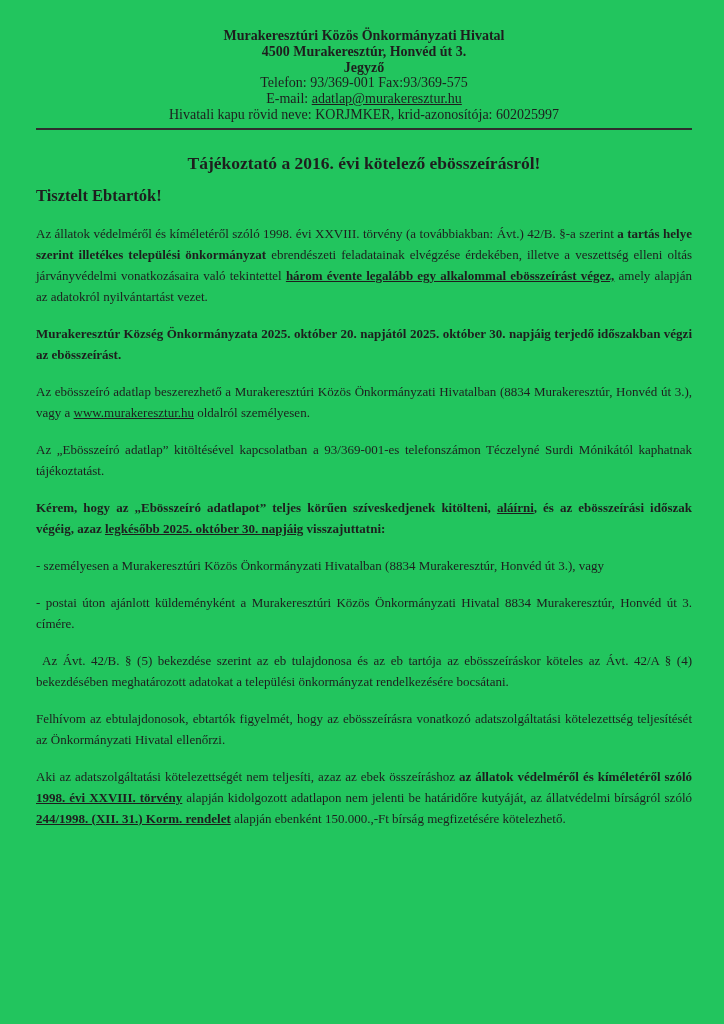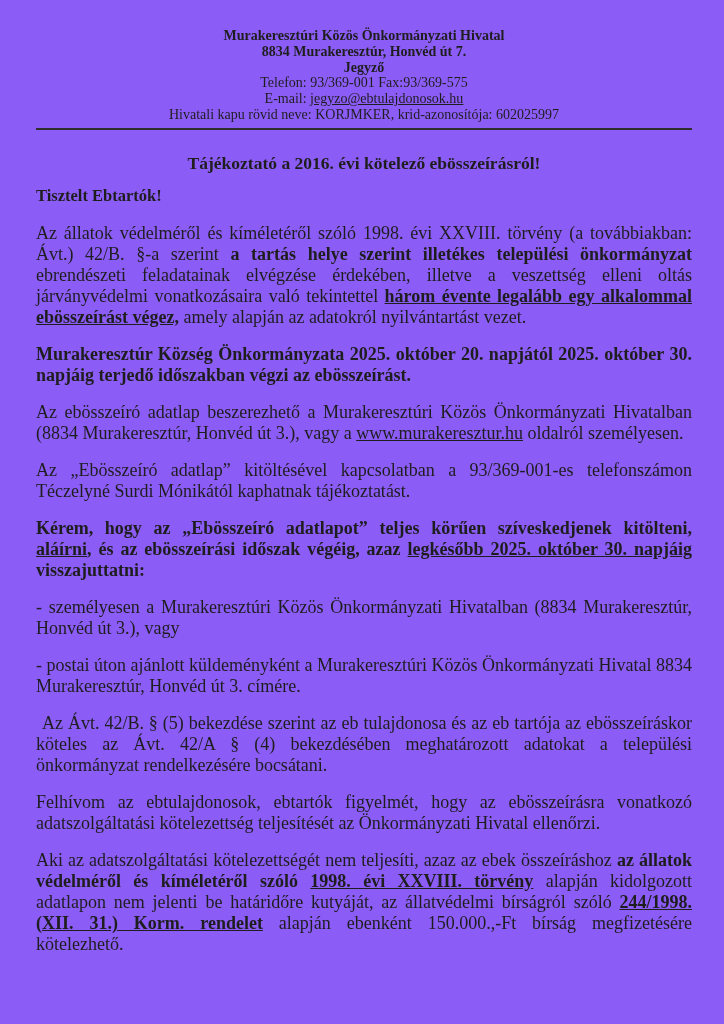--- a/index.html
+++ b/index.html
@@ -5,21 +5,21 @@
   html, body {
     margin: 0;
     padding: 0;
     background: #e8e8e8;
   }
   .page {
     position: relative;
     width: 724px;
     height: 1024px;
     margin: 0 auto;
-    background: #8b5cf6;
+    background: #22c55e;
     box-sizing: border-box;
     padding: 28px 32px 0 36px;
     font-family: "Liberation Serif", "DejaVu Serif", serif;
     color: #1e1e1e;
     overflow: hidden;
   }
   
   .letterhead {
     text-align: center;
     font-size: 14px;
@@ -46,39 +46,39 @@
     font-size: 16.5px;
     line-height: 19px;
     font-weight: bold;
   }
   
   .doc-body {
     margin-top: 18px;
   }
   .para {
     margin: 16px 0 16px 0;
-    font-size: 18px;
+    font-size: 13px;
     line-height: 21px;
     text-align: justify;
   }
   .para.indent-sm { text-indent: 6px; }
   .para span.b { font-weight: bold; }
   .para span.ul { text-decoration: underline; }
 </style>
 </head>
 <body>
 
 <div class="page">
 
   <header class="letterhead">
     <div class="lh-line bold">Murakeresztúri Közös Önkormányzati Hivatal</div>
-    <div class="lh-line bold">8834 Murakeresztúr, Honvéd út 7.</div>
+    <div class="lh-line bold">4500 Murakeresztúr, Honvéd út 3.</div>
     <div class="lh-line bold">Jegyző</div>
     <div class="lh-line">Telefon: 93/369-001 Fax:93/369-575</div>
-    <div class="lh-line"><span>E-mail: </span><span class="u">jegyzo@ebtulajdonosok.hu</span></div>
+    <div class="lh-line"><span>E-mail: </span><span class="u">adatlap@murakeresztur.hu</span></div>
     <div class="lh-line">Hivatali kapu rövid neve: KORJMKER, krid-azonosítója: 602025997</div>
   </header>
 
   <hr class="rule">
 
   <h1 class="title">Tájékoztató a 2016. évi kötelező ebösszeírásról!</h1>
   <h2 class="salutation">Tisztelt Ebtartók!</h2>
 
   <main class="doc-body">
     <p class="para"><span>Az állatok védelméről és kíméletéről szóló 1998. évi XXVIII. törvény (a továbbiakban: Ávt.) 42/B. §-a szerint </span><span class="b">a tartás helye szerint illetékes települési önkormányzat</span><span> ebrendészeti feladatainak elvégzése érdekében, illetve a veszettség elleni oltás járványvédelmi vonatkozásaira való tekintettel </span><span class="b ul">három évente legalább egy alkalommal ebösszeírást végez,</span><span> amely alapján az adatokról nyilvántartást vezet.</span></p>

